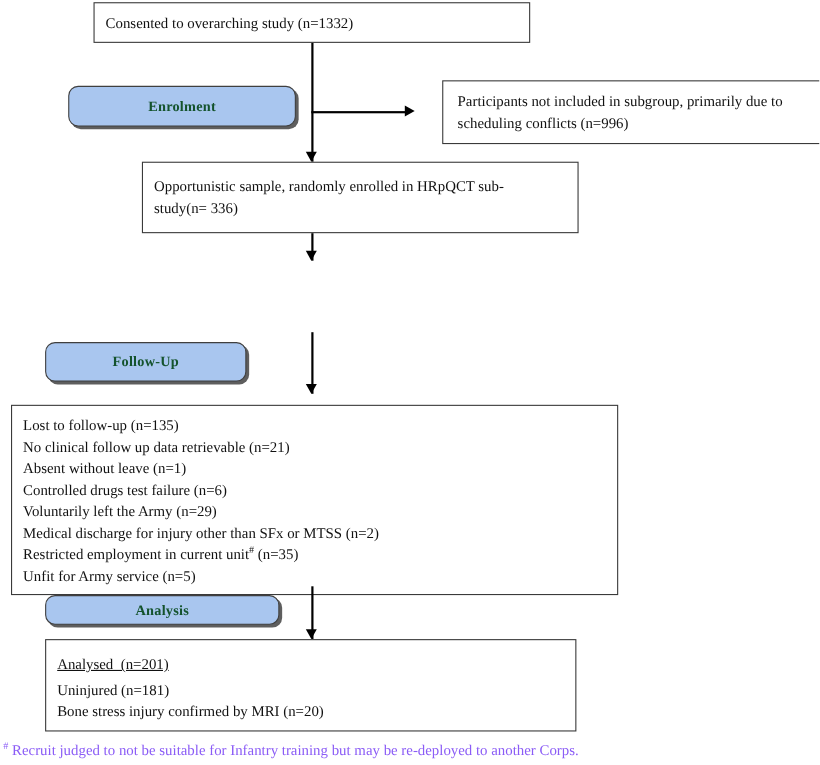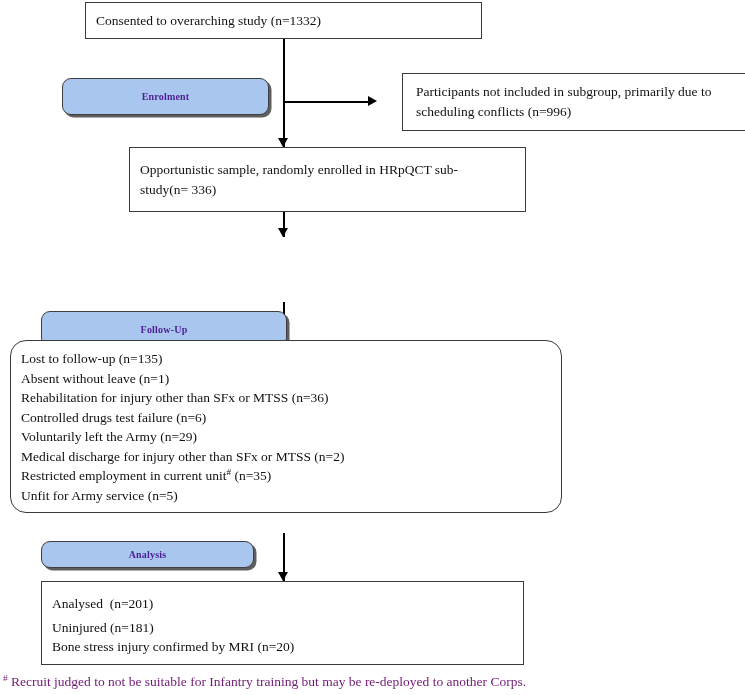--- a/index.html
+++ b/index.html
@@ -43,22 +43,22 @@
     border: 1.6px solid #3f3f3f;
     border-radius: 9px;
     background: #a9c6ef;
     box-shadow: 2.5px 2.5px 0px rgba(40,40,40,0.75);
     display: flex;
     align-items: center;
     justify-content: center;
   }
   .stage-label {
     font-weight: bold;
-    font-size: 10px;
-    color: #4c1d95;
+    font-size: 13px;
+    color: #14532d;
     letter-spacing: 0.2px;
   }
   .vline {
     position: absolute;
     width: 1.6px;
     background: #000000;
   }
   .hline {
     position: absolute;
     height: 1.6px;
@@ -74,21 +74,21 @@
   .arrow-right {
     position: absolute;
     width: 0; height: 0;
     border-top: 5.5px solid transparent;
     border-bottom: 5.5px solid transparent;
     border-left: 9px solid #000000;
   }
   .footnote {
     position: absolute;
     font-size: 13.5px;
-    color: #701a75;
+    color: #8b5cf6;
     white-space: nowrap;
   }
   sup {
     font-size: 0.68em;
     vertical-align: super;
     line-height: 0;
   }
   .line { display: block; white-space: nowrap; }
   .sp { white-space: pre; }
 </style>
@@ -127,49 +127,49 @@
     </div>
   </div>
 
   <div class="vline" style="left:283px; top:212px; height:25px;"></div>
   <div class="arrow-down" style="left:278px; top:228px;"></div>
 
 
   <div class="vline" style="left:283px; top:302px; height:56px;"></div>
   <div class="arrow-down" style="left:278px; top:349px;"></div>
 
-  <div class="stage" style="left:41px; top:311px; width:246px; height:36px;">
+  <div class="stage" style="left:41px; top:311px; width:183px; height:36px;">
     <span class="stage-label">Follow-Up</span>
   </div>
 
-  <div class="box" style="left:10px; top:340px; width:552px; height:173px;border-radius:16px;">
+  <div class="box" style="left:10px; top:368px; width:552px; height:173px;">
     <div class="box-inner" style="padding-top:8px; padding-left:10px;">
       <div class="center-text">Lost to follow-up (n=135)</div>
       <div class="left-text">
+        <span class="line">No clinical follow up data retrievable (n=21)</span>
         <span class="line">Absent without leave (n=1)</span>
-        <span class="line">Rehabilitation for injury other than SFx or MTSS (n=36)</span>
         <span class="line">Controlled drugs test failure (n=6)</span>
         <span class="line">Voluntarily left the Army (n=29)</span>
         <span class="line">Medical discharge for injury other than SFx or MTSS (n=2)</span>
         <span class="line"><span>Restricted employment in current unit</span><sup>#</sup><span class="sp"> (n=35)</span></span>
         <span class="line">Unfit for Army service (n=5)</span>
       </div>
     </div>
   </div>
 
   <div class="vline" style="left:283px; top:533px; height:48px;"></div>
   <div class="arrow-down" style="left:278px; top:572px;"></div>
 
   <div class="stage" style="left:41px; top:541px; width:213px; height:27px;">
     <span class="stage-label">Analysis</span>
   </div>
 
   <div class="box" style="left:41px; top:581px; width:483px; height:84px;">
     <div class="box-inner" style="padding-top:12px; padding-left:10px;">
-      <div class="center-text" style="white-space:pre;">Analysed  (n=201)</div>
+      <div class="center-text" style="white-space:pre;text-decoration:underline;">Analysed  (n=201)</div>
       <div class="left-text" style="margin-top:4px;">
         <span class="line">Uninjured (n=181)</span>
         <span class="line">Bone stress injury confirmed by MRI (n=20)</span>
       </div>
     </div>
   </div>
 
   <div class="footnote" style="left:3px; top:674px;">
     <sup>#</sup><span> Recruit judged to not be suitable for Infantry training but may be re-deployed to another Corps.</span>
   </div>

